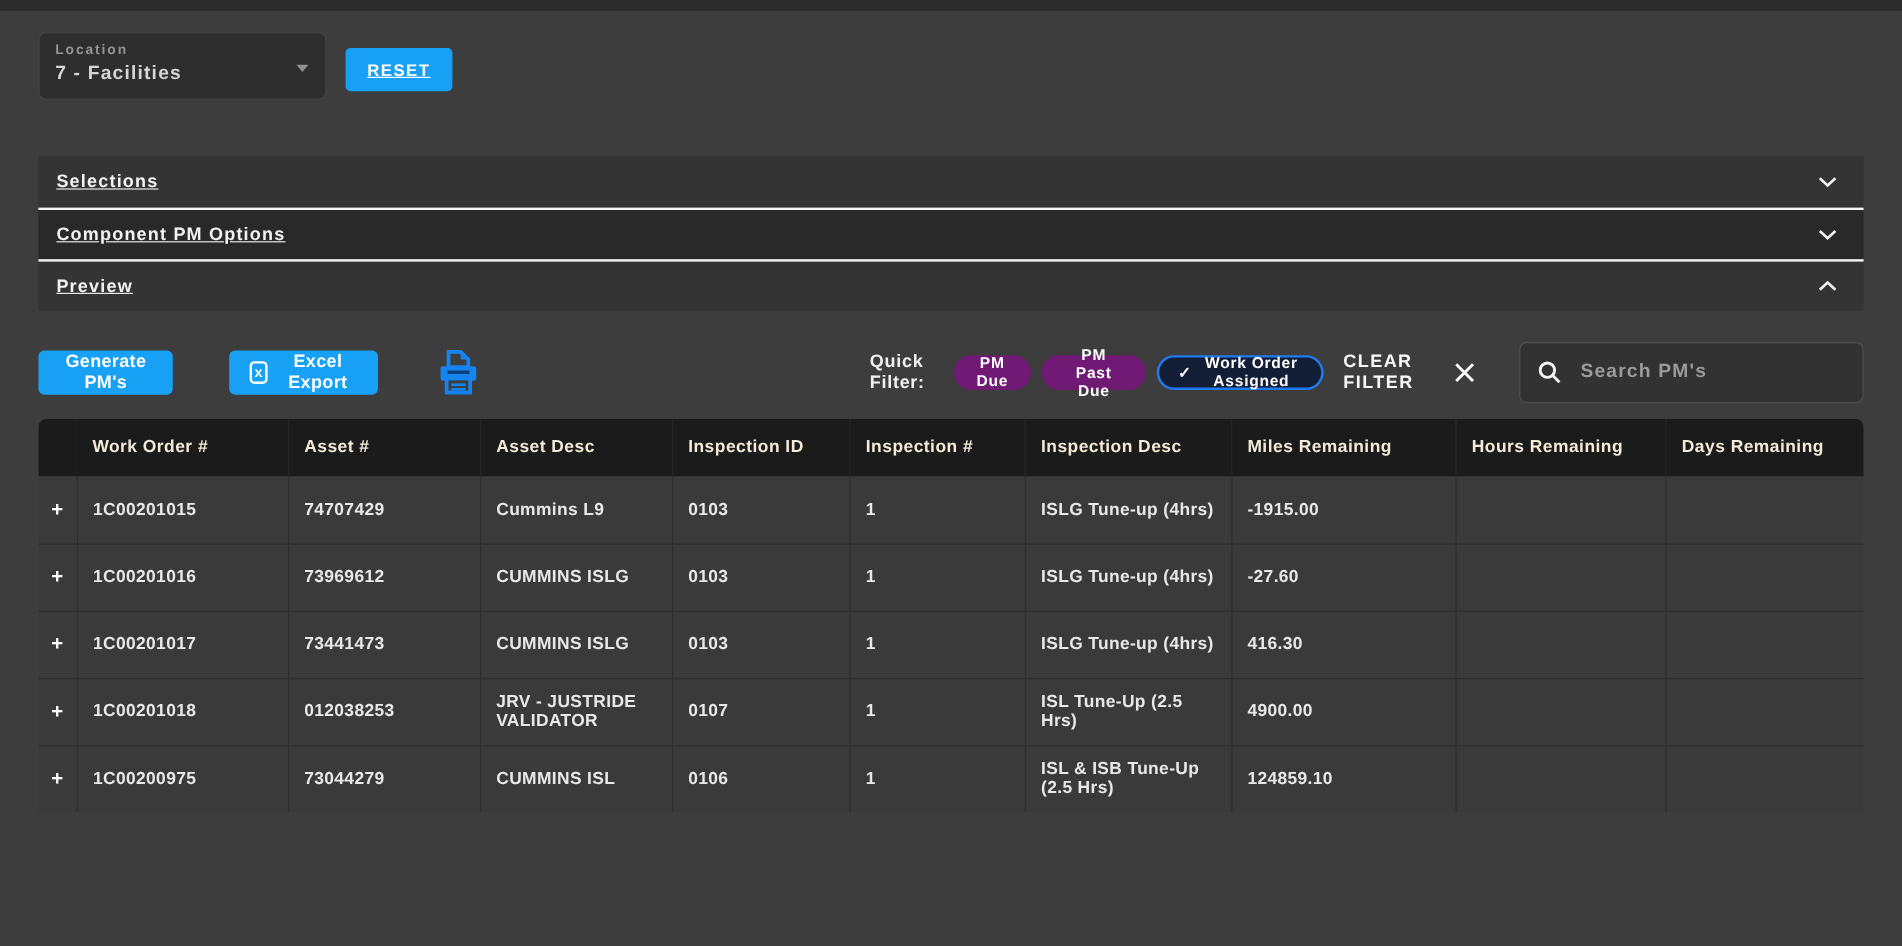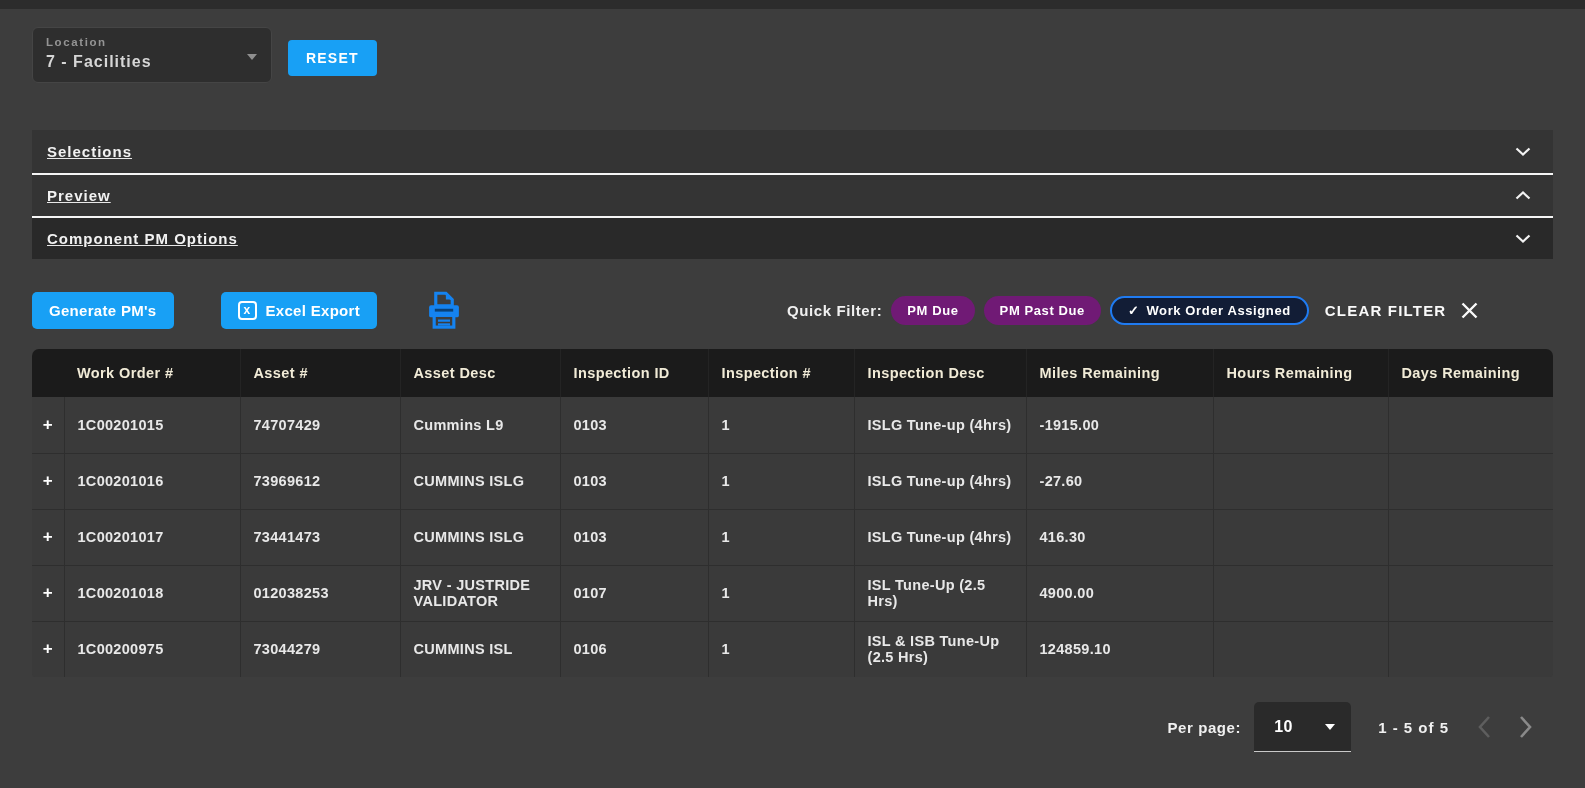--- a/index.html
+++ b/index.html
@@ -24,21 +24,21 @@
   .select-label { font-size:11.5px; color:#949494; letter-spacing:1.6px; font-weight:bold; }
   .select-value { font-size:16px; color:#d6d6d6; letter-spacing:1px; font-weight:bold; margin-top:5px; }
   .select-caret {
     position:absolute; right:14px; top:26px;
     width:0; height:0; border-left:5px solid transparent; border-right:5px solid transparent;
     border-top:6px solid #8f8f8f;
   }
   .reset-btn {
     margin:13px 0 12px 16px; height:36px; padding:0 18px;
     background:#18a0f5; color:#fff; border:none; border-radius:4px;
-    font-family:inherit; font-size:14px; font-weight:bold; letter-spacing:1.2px; cursor:pointer;
+    font-family:inherit; font-size:14px; font-weight:bold; letter-spacing:1.2px; cursor:pointer;text-decoration:underline;
   }
 
   
   .accordion { margin-top:42px;text-decoration:underline; }
   .acc-panel {
     height:43px; display:flex; align-items:center; justify-content:space-between;
     padding:0 22px 0 15px; background:#343434; cursor:pointer;
   }
   .acc-panel.darker { background:#292929; }
   .acc-panel + .acc-panel { border-top:2px solid #f5f5f5; }
@@ -151,33 +151,33 @@
 
   <div class="accordion">
     <div class="acc-panel">
       <span class="acc-label">Selections</span>
       <span class="acc-chevron">
         <svg width="16" height="9" viewBox="0 0 16 9">
             <polyline points="1.5,1.5 8,7.5 14.5,1.5" fill="none" stroke="#f2f2f2" stroke-width="2.2"></polyline>
           </svg>
       </span>
     </div>
+    <div class="acc-panel darker">
+      <span class="acc-label">Component PM Options</span>
+      <span class="acc-chevron">
+        <svg width="16" height="9" viewBox="0 0 16 9">
+            <polyline points="1.5,1.5 8,7.5 14.5,1.5" fill="none" stroke="#f2f2f2" stroke-width="2.2"></polyline>
+          </svg>
+      </span>
+    </div>
     <div class="acc-panel">
       <span class="acc-label">Preview</span>
       <span class="acc-chevron">
         <svg width="16" height="9" viewBox="0 0 16 9">
             <polyline points="1.5,7.5 8,1.5 14.5,7.5" fill="none" stroke="#f2f2f2" stroke-width="2.2"></polyline>
-          </svg>
-      </span>
-    </div>
-    <div class="acc-panel darker">
-      <span class="acc-label">Component PM Options</span>
-      <span class="acc-chevron">
-        <svg width="16" height="9" viewBox="0 0 16 9">
-            <polyline points="1.5,1.5 8,7.5 14.5,1.5" fill="none" stroke="#f2f2f2" stroke-width="2.2"></polyline>
           </svg>
       </span>
     </div>
   </div>
 
   <div class="toolbar">
     <button class="btn-blue">
       <span>Generate PM's</span>
     </button>
     <button class="btn-blue">
@@ -209,20 +209,29 @@
         <span>Work Order Assigned</span>
       </button>
       <span class="clear-filter">CLEAR FILTER</span>
       <span class="clear-x">
         <svg width="19" height="19" viewBox="0 0 19 19">
             <path d="M2.5 2.5 L16.5 16.5 M16.5 2.5 L2.5 16.5" stroke="#fafafa" stroke-width="2.4"></path>
           </svg>
       </span>
     </div>
 
+    <div class="searchbox">
+      <span style="display:flex;">
+        <svg width="21" height="21" viewBox="0 0 21 21">
+            <circle cx="8.5" cy="8.5" r="6" fill="none" stroke="#f2f2f2" stroke-width="2.4"></circle>
+            <line x1="13" y1="13" x2="18.5" y2="18.5" stroke="#f2f2f2" stroke-width="2.4"></line>
+          </svg>
+      </span>
+      <input type="text" placeholder="Search PM's" style="">
+    </div>
   </div>
 
   <div class="table-wrap">
     <table>
       <colgroup>
         <col class="c-expand">
           <col class="c-1">
           <col class="c-2">
           <col class="c-3">
           <col class="c-4">
@@ -304,32 +313,14 @@
             <td>1</td>
             <td>ISL &amp; ISB Tune-Up (2.5 Hrs)</td>
             <td>124859.10</td>
             <td></td>
             <td></td>
           </tr>
         </tbody>
     </table>
   </div>
 
-  <div class="pagination">
-    <span class="pp-label">Per page:</span>
-    <div class="pp-select">
-      <span class="pp-value">10</span>
-      <span class="pp-caret"></span>
-    </div>
-    <span class="range-label">1 - 5 of 5</span>
-    <span class="pg-chev">
-      <svg width="14" height="24" viewBox="0 0 14 24">
-          <polyline points="12,2 3,12 12,22" fill="none" stroke="#5e5e5e" stroke-width="2.6"></polyline>
-        </svg>
-    </span>
-    <span class="pg-chev">
-      <svg width="14" height="24" viewBox="0 0 14 24">
-          <polyline points="2,2 11,12 2,22" fill="none" stroke="#8a8a8a" stroke-width="2.6"></polyline>
-        </svg>
-    </span>
-  </div>
 
 </div>
 
 </body></html>

